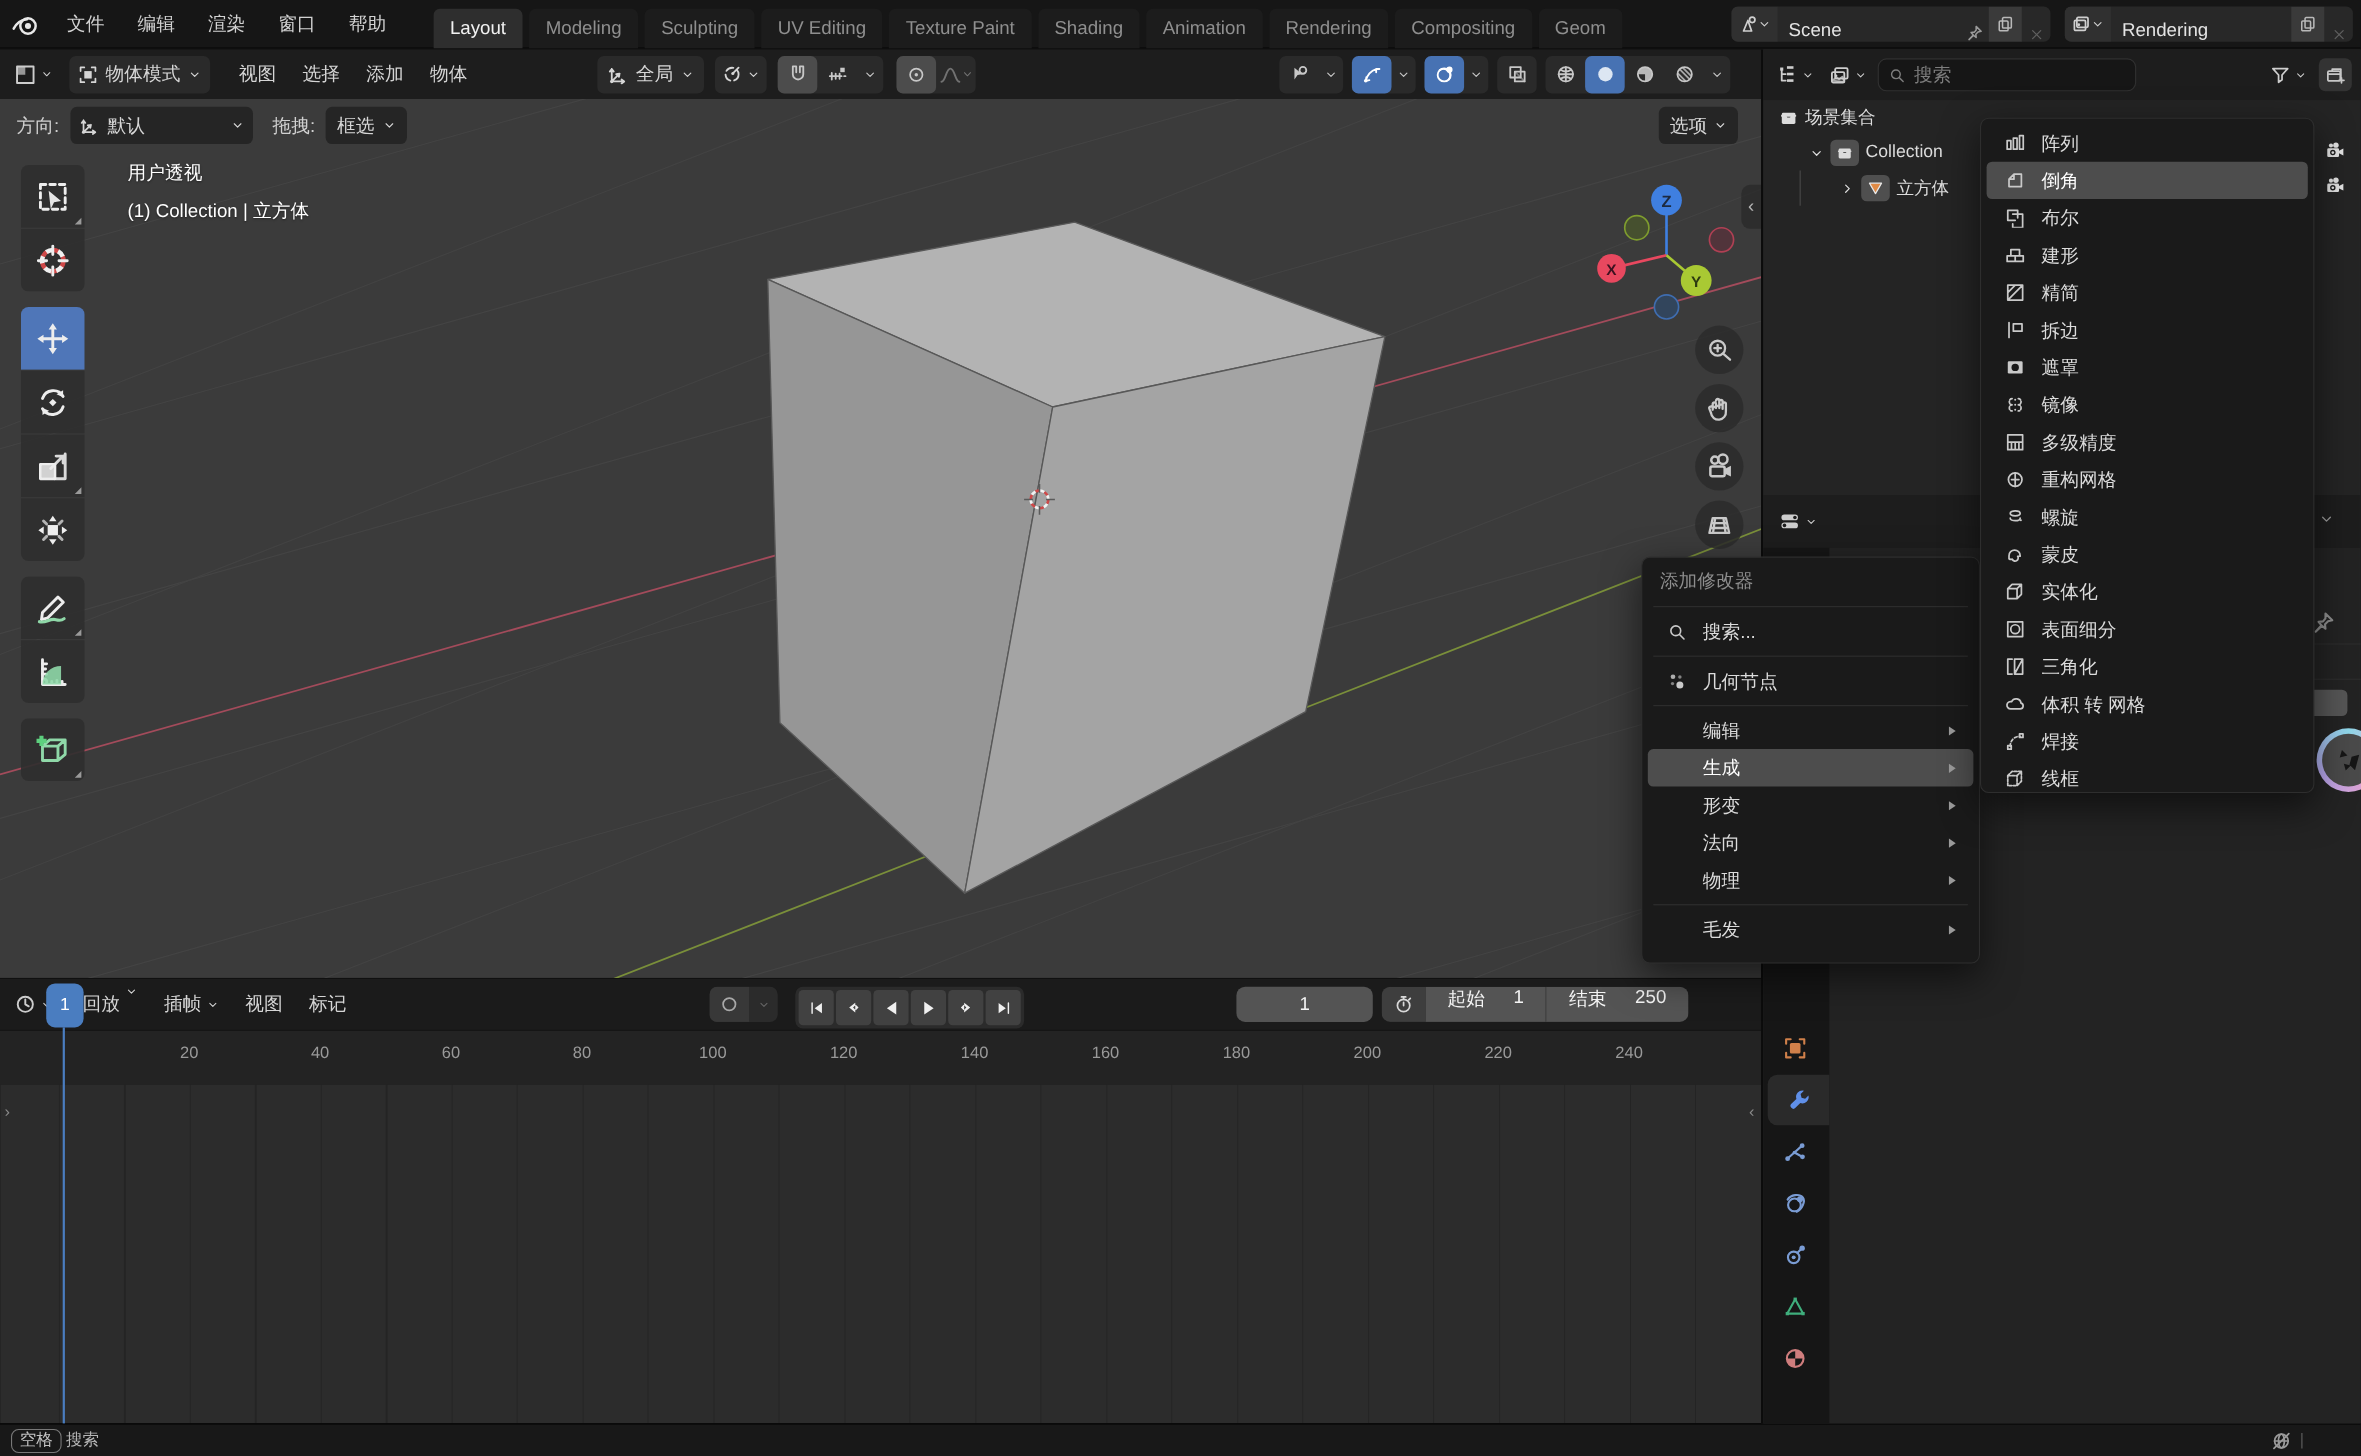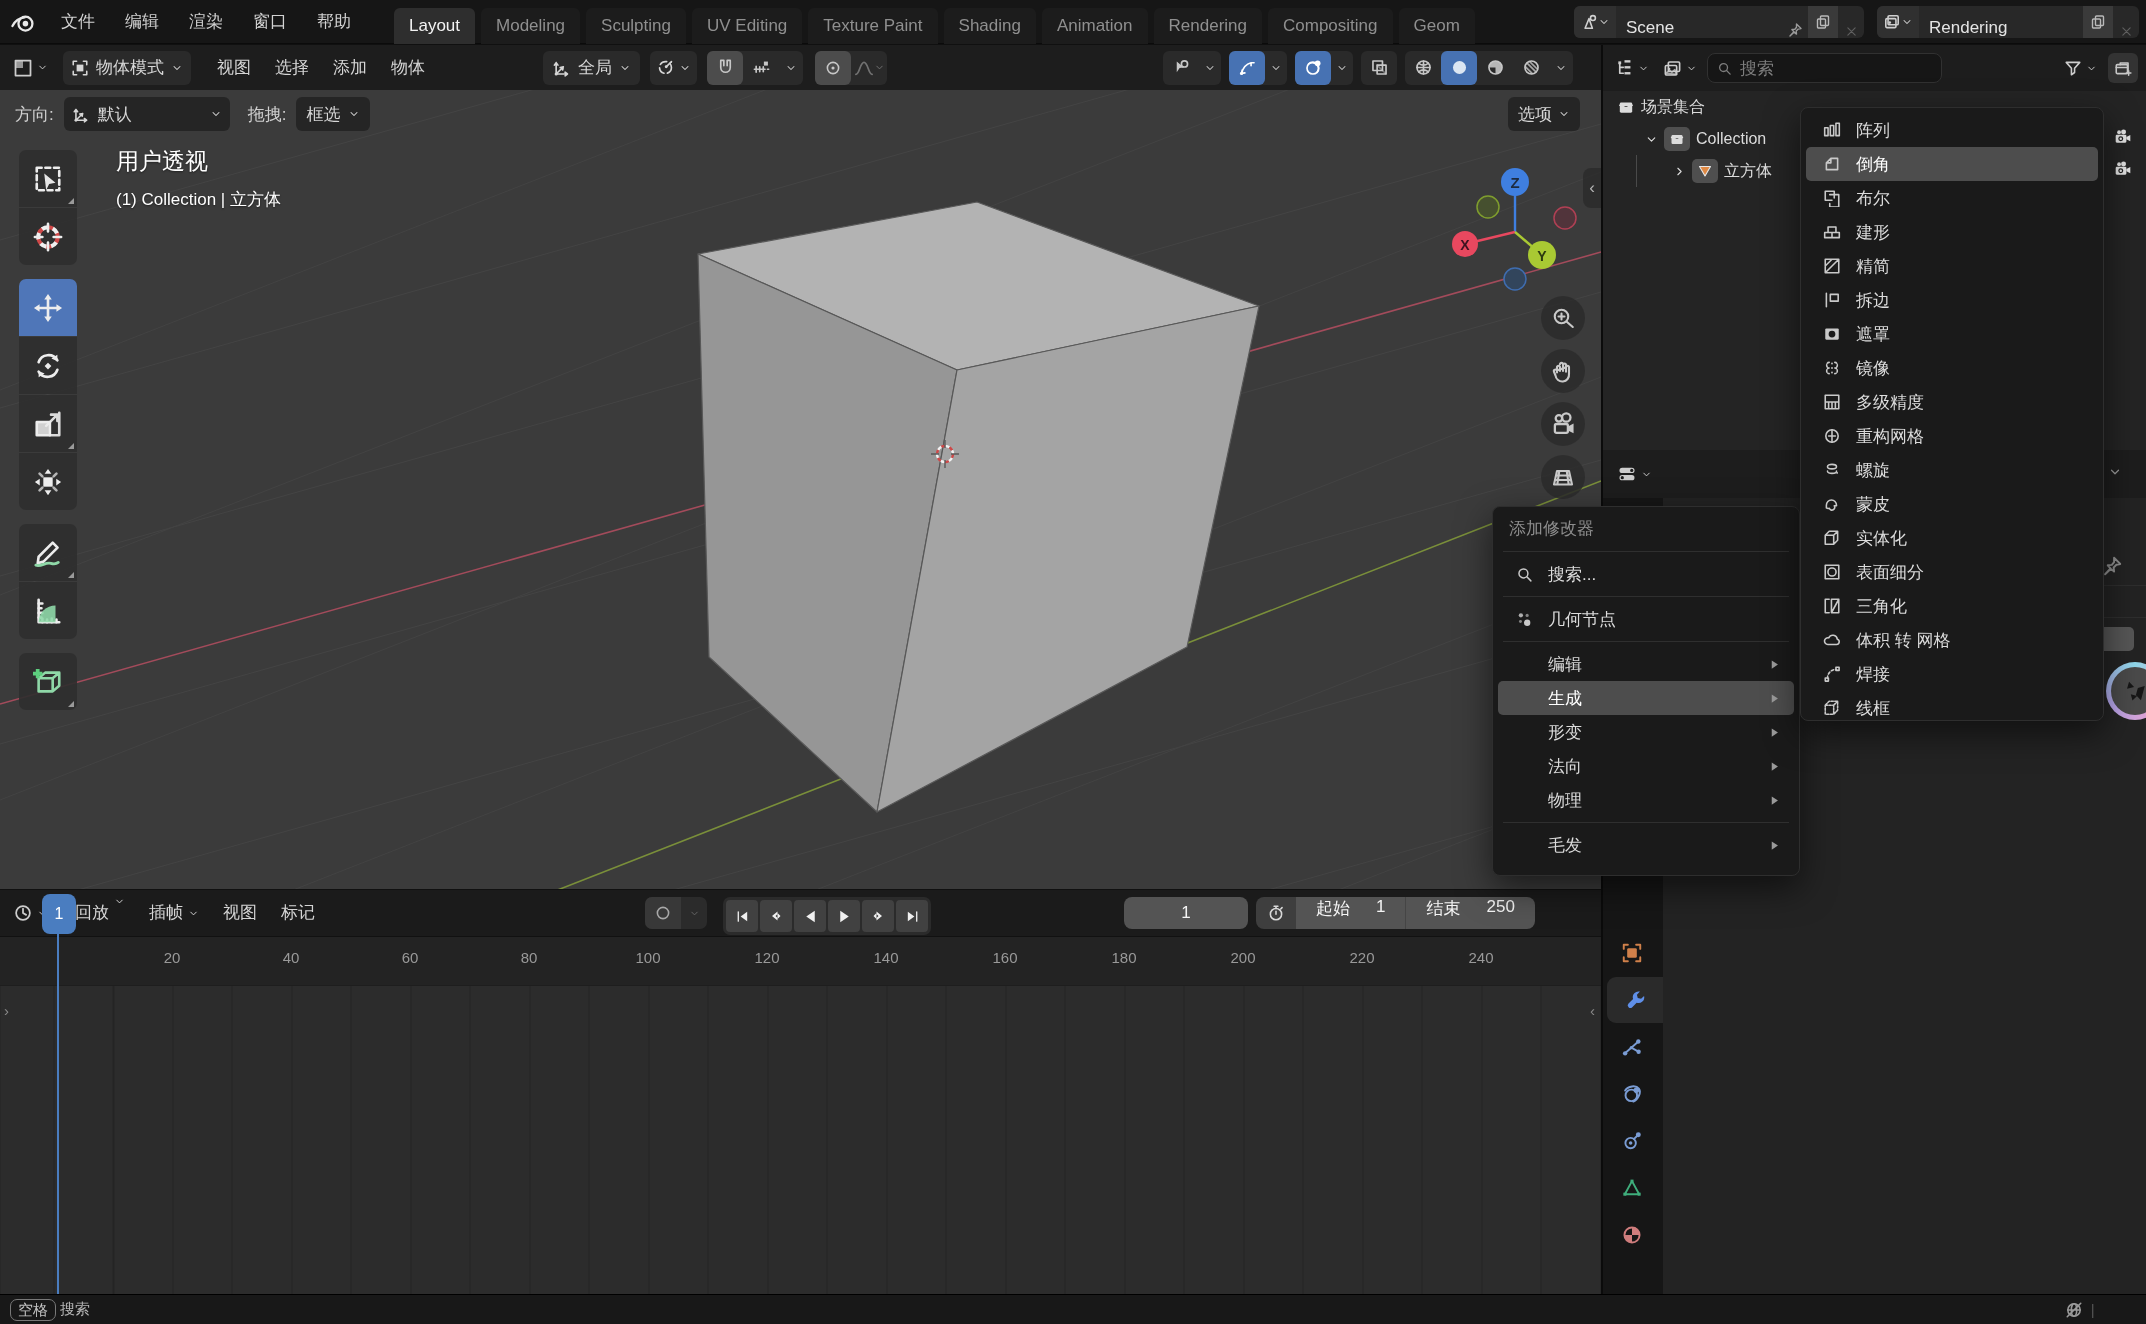--- a/index.html
+++ b/index.html
@@ -36,21 +36,21 @@
   .dim { opacity:.45; }
   .menulabel { padding:0 12px; height:34px; line-height:34px; color:#d5d5d5; border-radius:5px; }
 
   
   #toolrow { position:absolute; left:0; top:96px; width:1601px; height:36px; display:flex; align-items:center; z-index:5; }
   .flt { background:#242424e6; }
 
   
   #viewport { position:absolute; left:0; top:90px; width:1601px; height:799px; background:#3b3b3b; overflow:hidden; }
   #vplabels { position:absolute; left:116px; top:56px; color:#fff; z-index:4; text-shadow:0 1px 2px #0007; }
-  #vplabels .l1 { font-size:23px; margin-bottom:11px; }
+  #vplabels .l1 { font-size:17px; margin-bottom:11px; }
   #vplabels .l2 { font-size:17px; }
 
   
   #toolcol { position:absolute; left:19px; top:60px; width:58px; display:flex; flex-direction:column; gap:14px; z-index:5; }
   .tgroup { display:flex; flex-direction:column; gap:1px; border-radius:7px; overflow:hidden; }
   .tool { width:58px; height:57px; background:#2e2e2ee8; display:flex; align-items:center; justify-content:center; color:#ededed; position:relative; }
   .tool.active { background:#4f76b8; }
   .tool .sub { position:absolute; right:3px; bottom:3px; width:0; height:0; border-left:6px solid transparent; border-bottom:6px solid #9a9a9a; }
 
   

